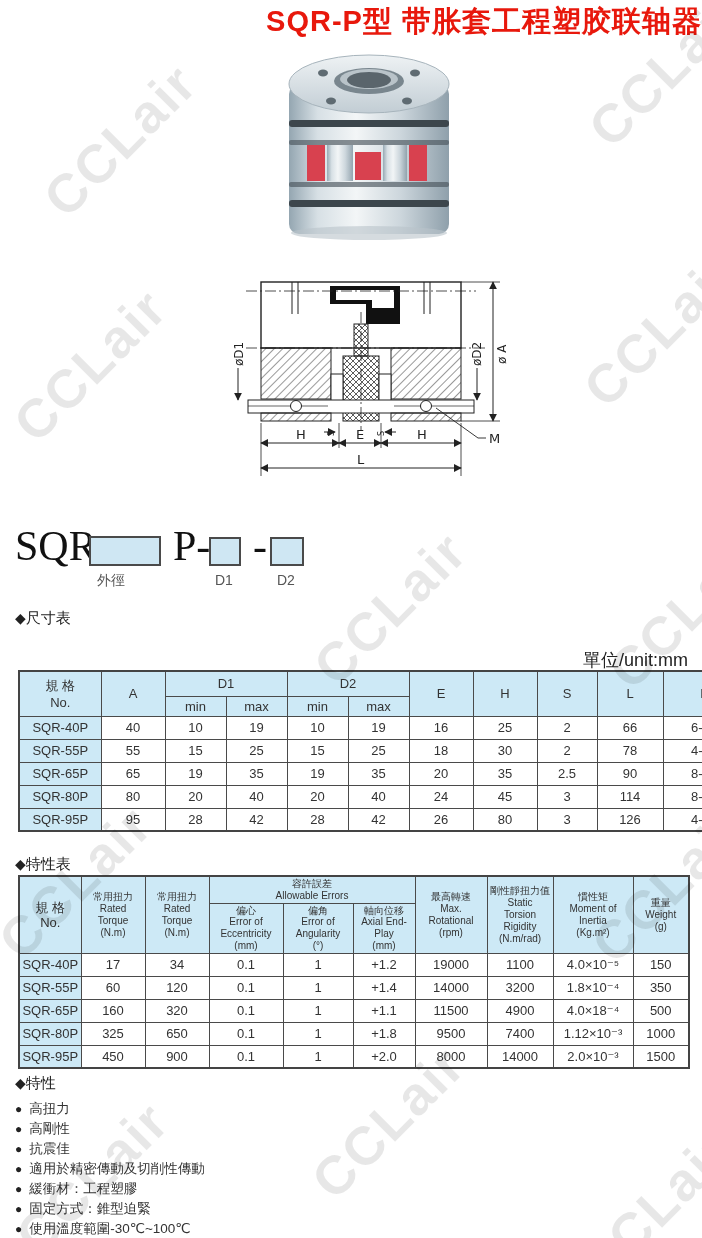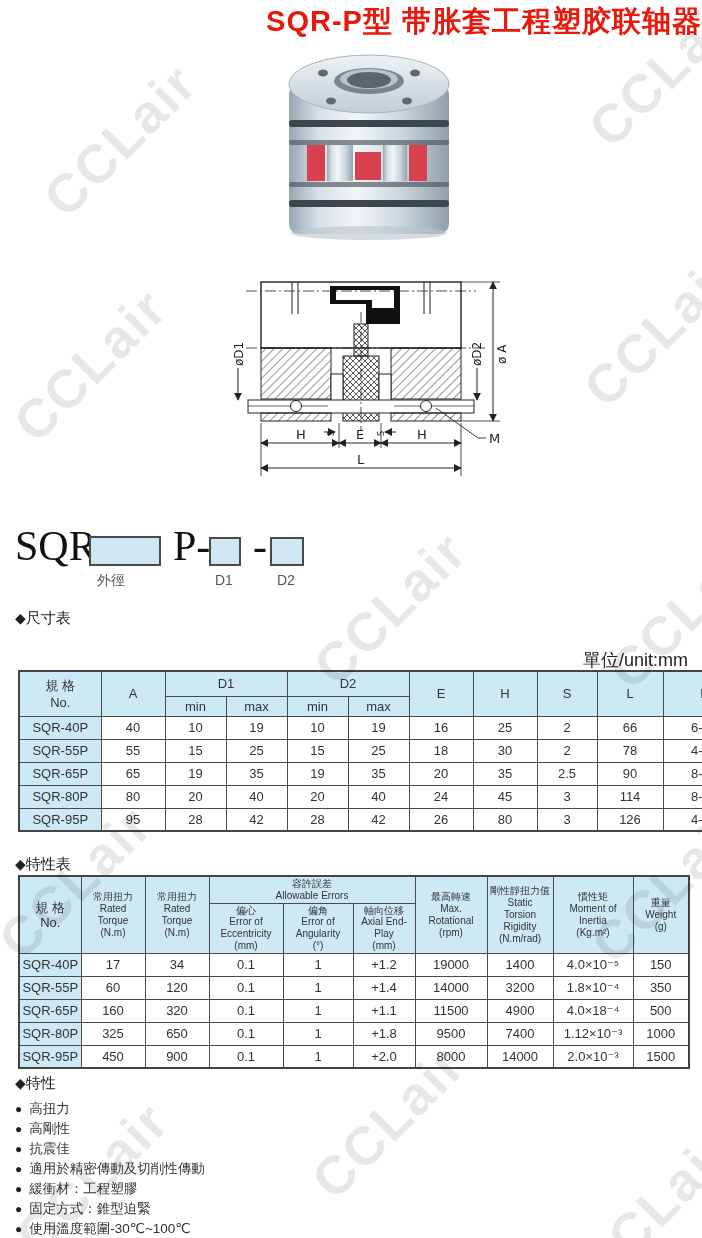--- a/index.html
+++ b/index.html
@@ -371,21 +371,21 @@
 (mm)</th>
   </tr>
   <tr class="dr">
     <td class="spec">SQR-40P</td>
     <td>17</td>
         <td>34</td>
         <td>0.1</td>
         <td>1</td>
         <td>+1.2</td>
         <td>19000</td>
-        <td>1400</td>
+        <td>1100</td>
         <td>4.0×10⁻⁵</td>
         <td>150</td>
   </tr>
   <tr class="dr">
     <td class="spec">SQR-55P</td>
     <td>60</td>
         <td>120</td>
         <td>0.1</td>
         <td>1</td>
         <td>+1.4</td>

